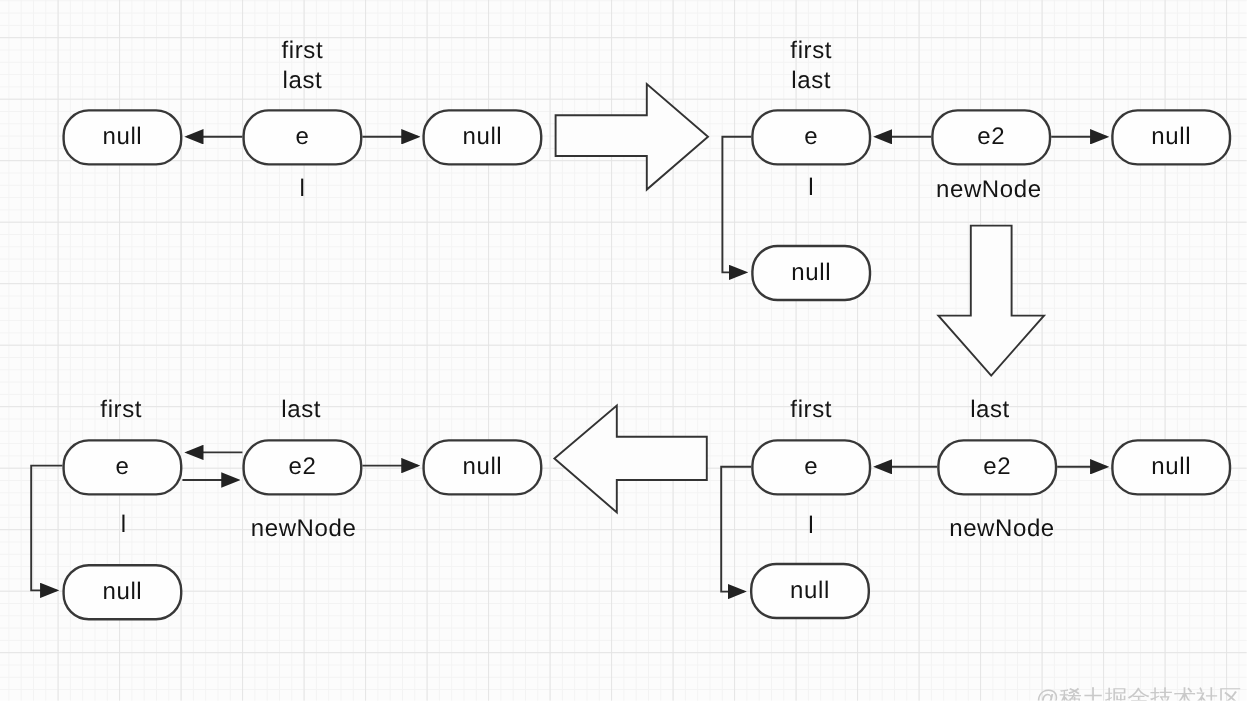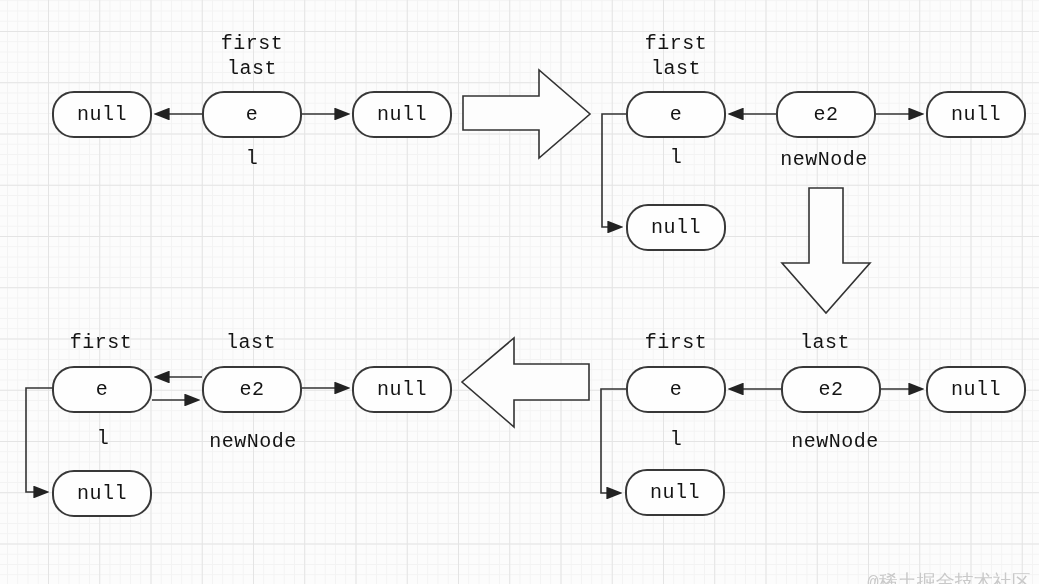--- a/index.html
+++ b/index.html
@@ -14,21 +14,20 @@
     height: 584px;
     overflow: hidden;
     background-color: #fcfcfc;
     background-image:
       linear-gradient(#e4e4e4 1px, transparent 1px),
       linear-gradient(90deg, #e4e4e4 1px, transparent 1px),
       linear-gradient(#f3f3f3 1px, transparent 1px),
       linear-gradient(90deg, #f3f3f3 1px, transparent 1px);
     background-size: 51.25px 51.25px, 51.25px 51.25px, 10.25px 10.25px, 10.25px 10.25px;
     background-position: 48px 31px, 48px 31px, 7px 10.5px, 7px 10.5px;
-    font-family: Liberation Mono, monospace;
   }
   svg.wires {
     position: absolute;
     left: 0; top: 0;
     width: 1039px;
     height: 584px;
   }
   .node {
     position: absolute;
     width: 100px;

